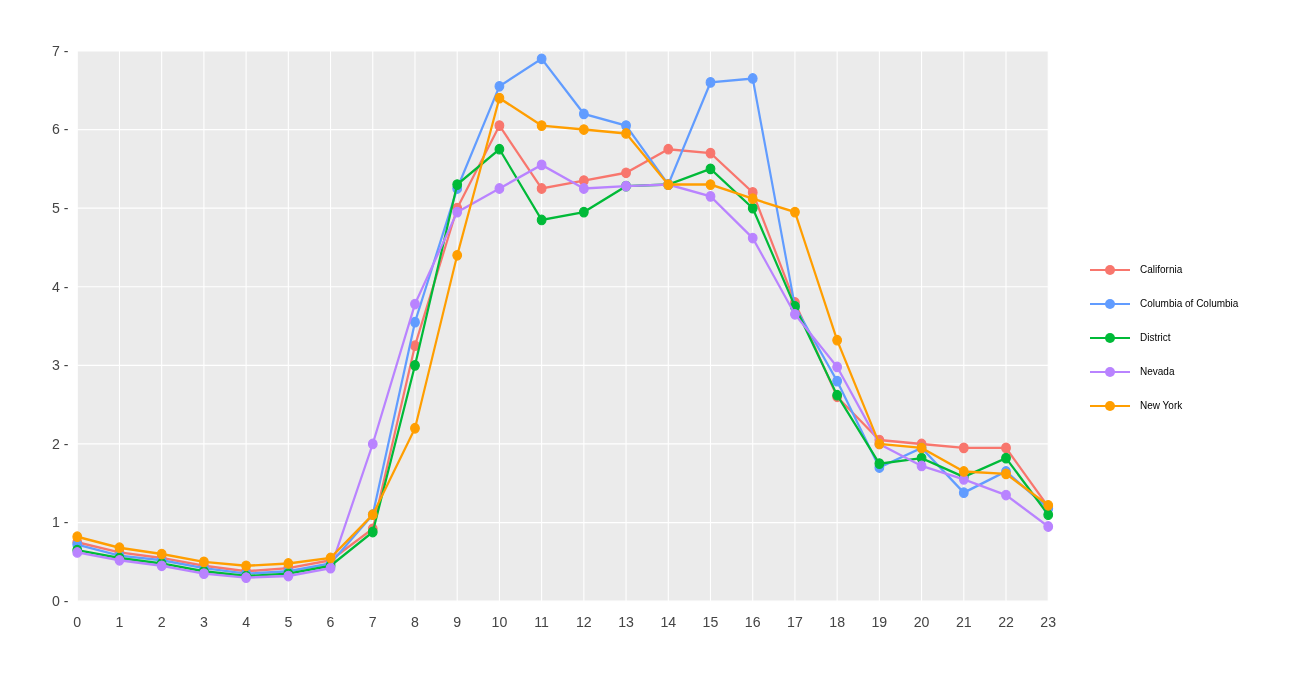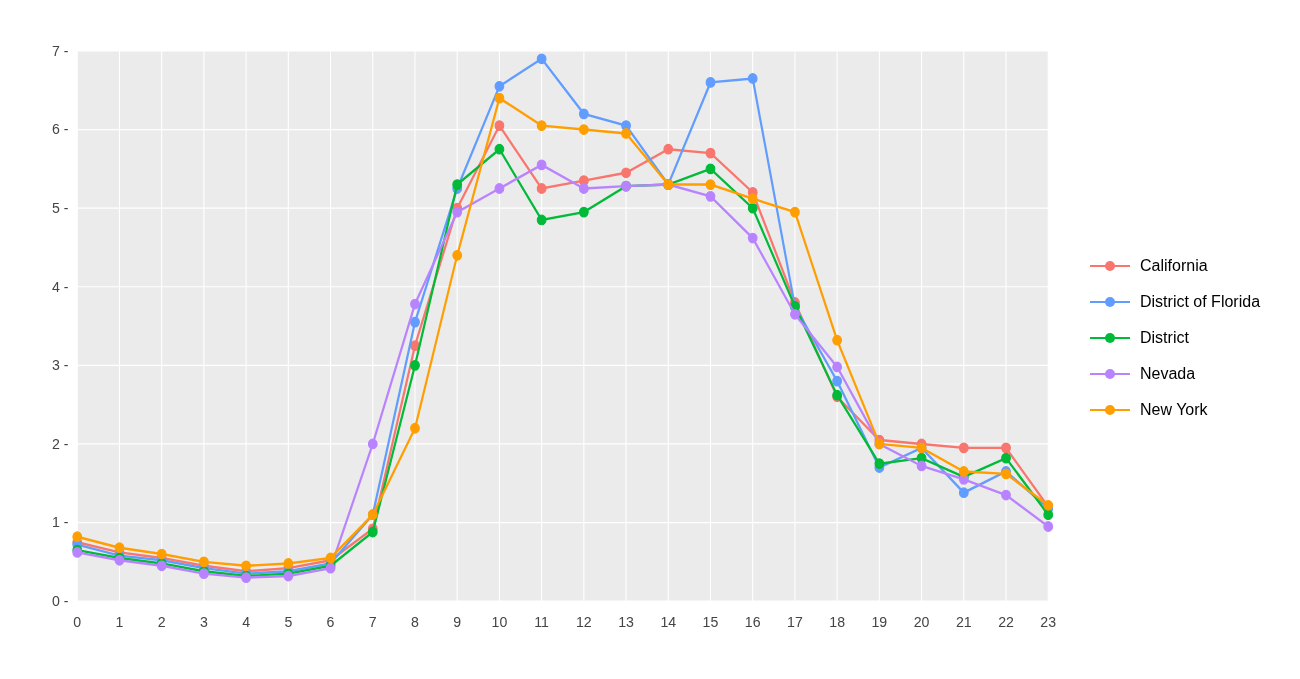--- a/index.html
+++ b/index.html
@@ -73,21 +73,21 @@
     }
     .legend-title {
       font-size: 16px;
       font-weight: bold;
       margin-bottom: 14px;
     }
     .legend-item {
       display: flex;
       align-items: center;
       margin-bottom: 18px;
-      font-size: 16px;
+      font-size: 10px;
     }
     .legend-line {
       display: inline-flex;
       align-items: center;
       margin-right: 10px;
       position: relative;
       width: 40px;
       height: 16px;
     }
     .legend-line-bar {
@@ -321,21 +321,21 @@
       <span class="legend-line-bar" style="background:#F8766D"></span>
       <span class="legend-dot" style="background:#F8766D"></span>
     </span>
     <span>California</span>
   </div>
         <div class="legend-item">
     <span class="legend-line">
       <span class="legend-line-bar" style="background:#619CFF"></span>
       <span class="legend-dot" style="background:#619CFF"></span>
     </span>
-    <span>District of Florida</span>
+    <span>Columbia of Columbia</span>
   </div>
         <div class="legend-item">
     <span class="legend-line">
       <span class="legend-line-bar" style="background:#00BA38"></span>
       <span class="legend-dot" style="background:#00BA38"></span>
     </span>
     <span>District</span>
   </div>
         <div class="legend-item">
     <span class="legend-line">

